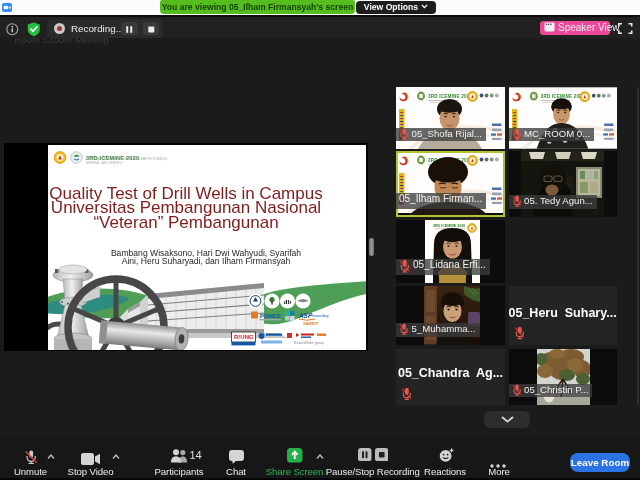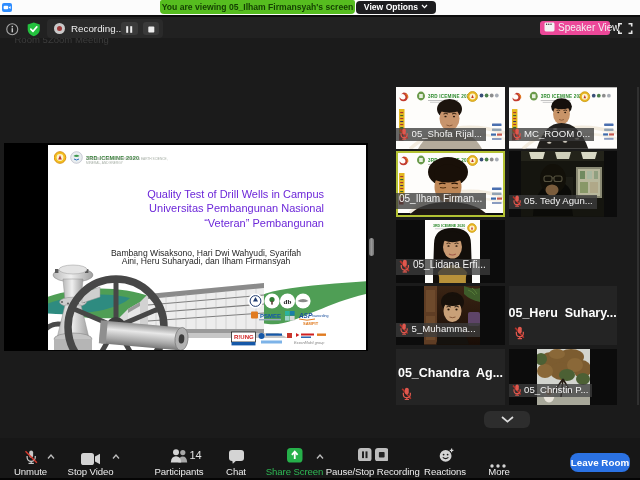--- a/index.html
+++ b/index.html
@@ -30,22 +30,22 @@
                color:#f2f2f2;font-size:10px;line-height:14.5px;white-space:nowrap;}
   .speakerview svg{vertical-align:-1.5px;margin:0 3px 0 4px;}
 
   
   .shared{position:absolute;left:4px;top:143px;width:363.5px;height:208px;background:#000;}
   .slide{position:absolute;left:44px;top:1.5px;width:318px;height:205px;background:#ffffff;overflow:hidden;}
   .slide-art{position:absolute;left:0;top:0;width:318px;height:205px;}
   .sl-head{position:absolute;left:38px;top:7px;line-height:6px;white-space:nowrap;}
   .sl-head .h1{font-size:5.6px;font-weight:bold;color:#2c7a2e;letter-spacing:0.2px;}
   .sl-sub{position:absolute;left:38px;top:13.5px;font-size:3.2px;color:#a5ada4;line-height:3.6px;width:82px;}
-  .sl-title{position:absolute;left:0px;top:42px;width:276px;text-align:right;
-            font-size:11px;line-height:14.7px;color:#6d28d9;}
+  .sl-title{position:absolute;left:0px;top:42px;width:276px;text-align:center;
+            font-size:17px;line-height:14.7px;color:#7f1d1d;}
   .sl-authors{position:absolute;left:28px;top:104px;width:260px;text-align:center;
               font-size:8.6px;line-height:8.9px;color:#262626;}
   .divider-handle{position:absolute;left:369px;top:238px;width:4.5px;height:18px;border-radius:2.5px;
                   background:linear-gradient(90deg,#6f6f6f,#989898,#6f6f6f);}
 
   
   .tile{position:absolute;background:#0c0c0c;overflow:hidden;}
   .tile.off{background:#242424;}
   .tile .vid{position:absolute;top:0;height:100%;}
   .tile svg{display:block;}

